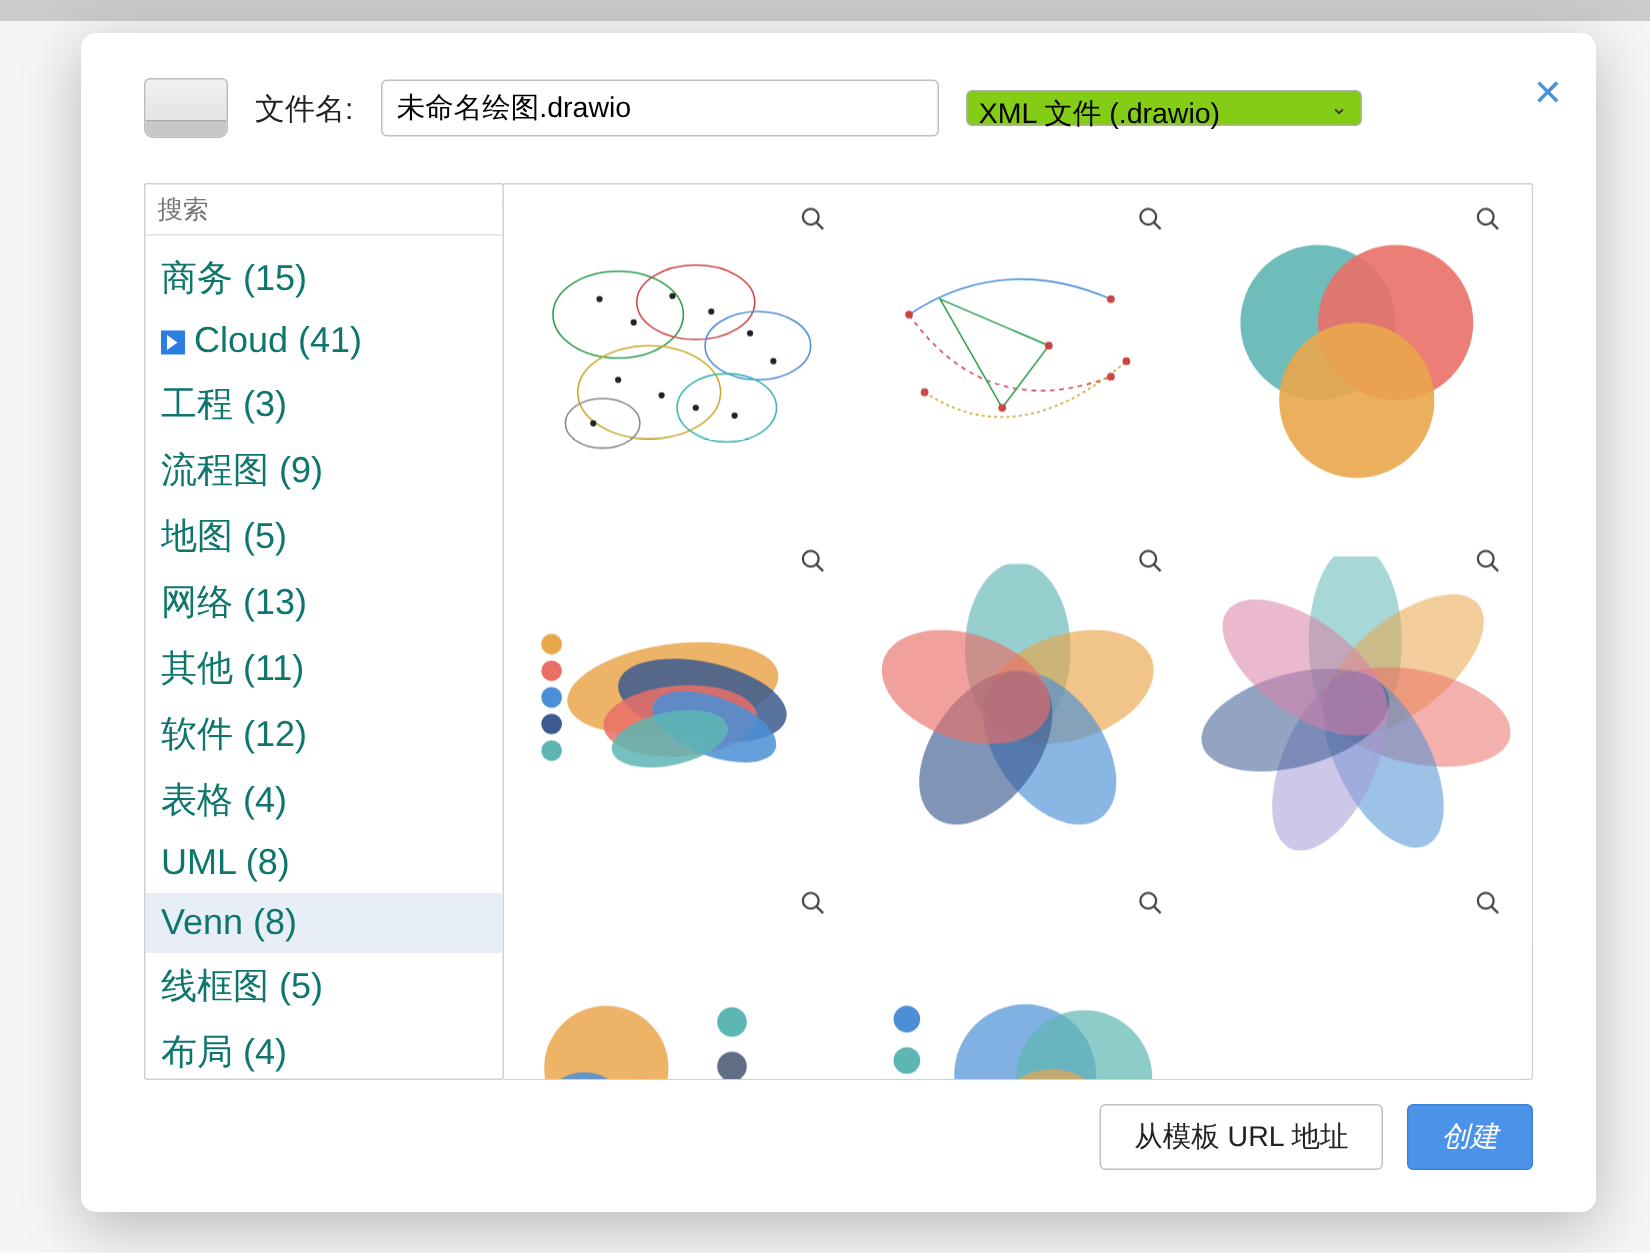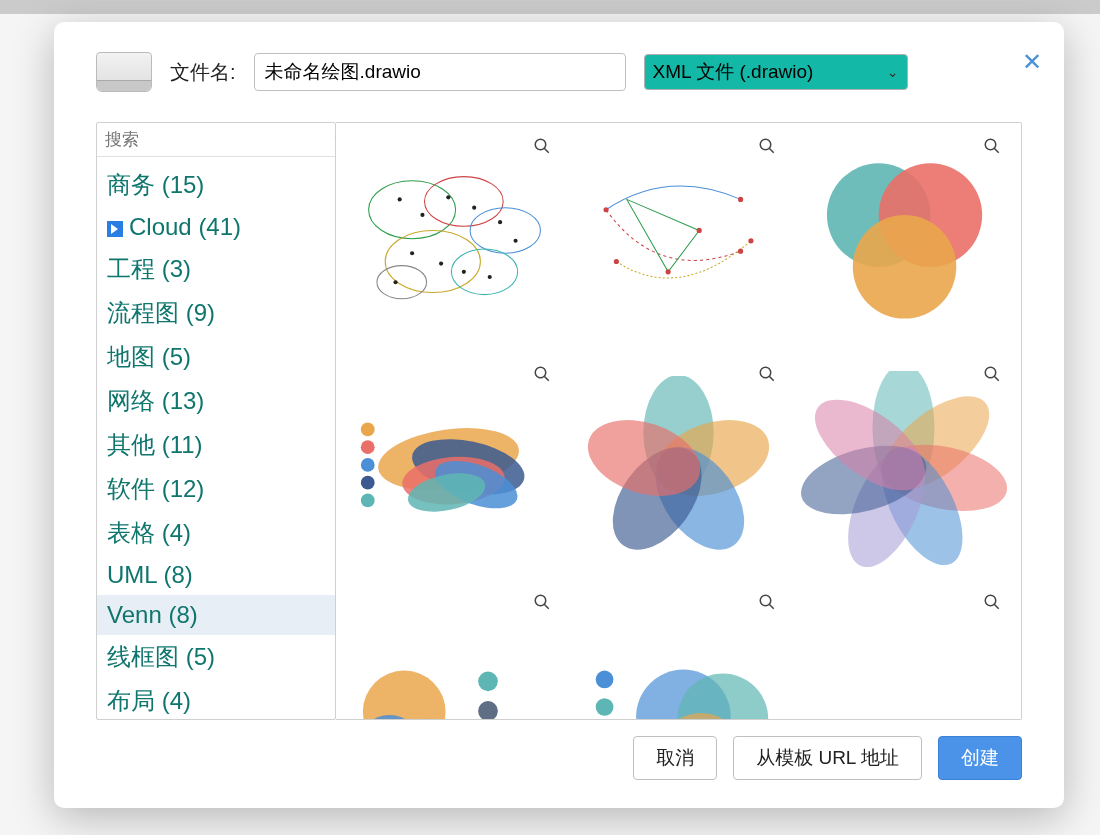--- a/index.html
+++ b/index.html
@@ -9,41 +9,41 @@
   position: absolute; top: 22px; left: 54px; width: 1010px; height: 786px;
   background: #fff; border-radius: 10px; box-shadow: 0 10px 40px rgba(0,0,0,0.25);
   display: flex; flex-direction: column;
 }
 .close-icon { position: absolute; top: 26px; right: 22px; color: #4b93d6; font-size: 24px; cursor: pointer; }
 .header { display: flex; align-items: center; gap: 18px; padding: 30px 42px 30px 42px; }
 .drive-icon { width: 56px; height: 40px; background: linear-gradient(#f2f2f2,#ddd); border: 1px solid #bbb; border-radius: 4px 4px 6px 6px; position: relative; }
 .drive-icon::after { content:""; position:absolute; left:0; right:0; bottom:0; height:10px; background:#c8c8c8; border-top:1px solid #aaa; border-radius:0 0 6px 6px; }
 .filename-label { font-size: 20px; color: #222; }
 .text-input { flex: 0 0 372px; height: 38px; font-size: 19px; padding: 4px 10px; border: 1px solid #c0c0c0; border-radius: 4px; }
-.file-select { flex: 0 0 264px; height: 36px; font-size: 19px; padding: 2px 8px; border: 1px solid #b0b0b0; border-radius: 4px; background: #14b8a6; position: relative; display:flex; align-items:center; justify-content:space-between; }
+.file-select { flex: 0 0 264px; height: 24px; font-size: 19px; padding: 2px 8px; border: 1px solid #b0b0b0; border-radius: 4px; background: #84cc16; position: relative; display:flex; justify-content:space-between; }
 .file-select .caret { font-size: 14px; color:#333; }
 .body { flex: 1; display: flex; padding: 0 42px; gap: 0; overflow: hidden; }
 .sidebar { width: 240px; border: 1px solid #d0d0d0; display: flex; flex-direction: column; background:#fff; border-radius:2px; }
 .search-box { display: flex; align-items: center; border-bottom: 1px solid #e0e0e0; height: 34px; }
 .search-input { flex: 1; border: none; outline: none; font-size: 17px; color:#999; padding: 4px 8px; background:transparent; }
 .search-btn { width: 28px; color:#666; text-align:center; font-size:16px; cursor:pointer; }
 .cat-list { flex:1; overflow-y:auto; padding: 6px 0; }
 .cat-item { font-size: 24px; color: #0f766e; padding: 6px 10px; cursor: pointer; white-space: nowrap; }
 .cat-item.selected { background: #e8eef5; }
 .cat-item .expand-icon { display:inline-block; width:16px; height:16px; background:#2a7de1; margin-right:6px; position:relative; vertical-align:-2px; }
 .cat-item .expand-icon::after { content:""; position:absolute; left:4px; top:3px; border-left:7px solid #fff; border-top:5px solid transparent; border-bottom:5px solid transparent; }
 .cat-list::-webkit-scrollbar { width:10px; }
 .cat-list::-webkit-scrollbar-thumb { background:#c9c9c9; border-radius:5px; }
 .gallery { flex:1; border:1px solid #d0d0d0; border-left:none; padding: 10px 14px; overflow-y:auto; display:grid; grid-template-columns: repeat(3, 1fr); grid-auto-rows: 216px; gap: 12px 18px; background:#fff; border-radius:0 2px 2px 0;}
 .tile { position:relative; }
 .tile .zoom { position:absolute; top:4px; right:6px; color:#555; font-size:18px; cursor:pointer; z-index:2; }
 .thumb { width:100%; height:100%; display:flex; align-items:center; justify-content:center; }
 .footer { display:flex; justify-content:flex-end; gap: 16px; padding: 16px 42px 28px; }
 .btn { font-size: 19px; padding: 8px 22px; border: 1px solid #c0c0c0; border-radius: 4px; background:#fff; color:#222; cursor:pointer; }
-.btn.primary { background:#4b93e9; border-color:#3a82d8; color:#fff; }
+.btn.primary { background:#4b93e9; border-color:#3a82d8; color:#fff;font-style:italic; }
 svg { max-width: 100%; max-height: 100%; }
 </style>
 </head>
 <body>
 
 <div class="toolbar-bg"></div>
 
 <div class="dialog">
   <span class="close-icon">✕</span>
 
@@ -260,17 +260,16 @@
         <span class="zoom"><svg width="18" height="18" viewBox="0 0 24 24" fill="none" stroke="#444" stroke-width="2">
               <circle cx="10" cy="10" r="7"></circle>
               <line x1="21" y1="21" x2="15" y2="15"></line>
             </svg></span>
         <div class="thumb"></div>
       </div>
     </div>
   </div>
 
   <div class="footer">
-    <button class="btn">取消</button>
     <button class="btn">从模板 URL 地址</button>
     <button class="btn primary">创建</button>
   </div>
 </div>
 
 </body></html>

